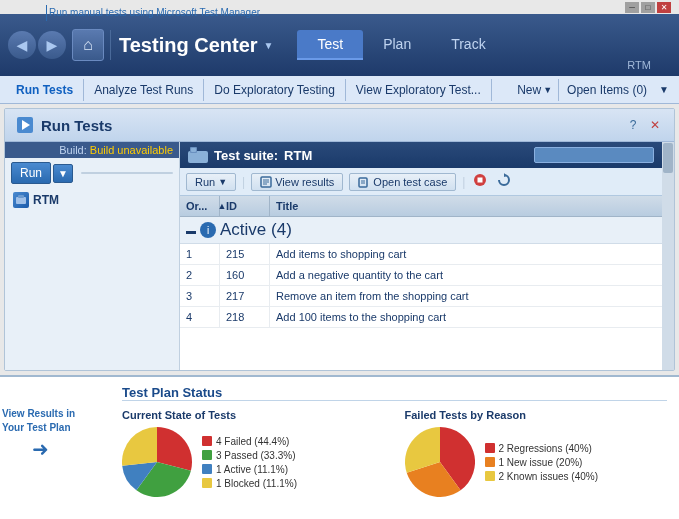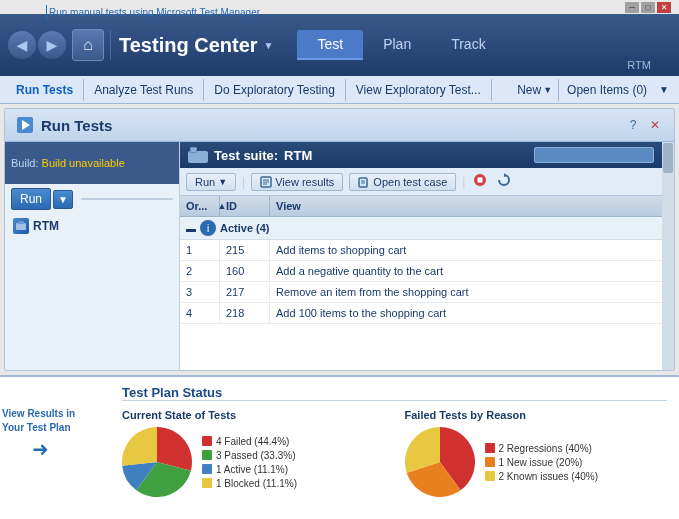--- a/index.html
+++ b/index.html
@@ -33,21 +33,21 @@
     .run-tests-panel { background: #f0f4f8; flex: 1; border: 1px solid #b0c4d8; margin: 4px; border-radius: 2px; display: flex; flex-direction: column; }
     .panel-header { background: linear-gradient(to bottom, #d8e4f4, #c0d4ec); padding: 6px 10px; display: flex; align-items: center; justify-content: space-between; border-bottom: 1px solid #a0b8d8; }
     .panel-title { font-size: 15px; font-weight: bold; color: #1a3a6a; display: flex; align-items: center; gap: 6px; }
     .panel-controls { display: flex; gap: 4px; }
     .panel-ctrl-btn { width: 18px; height: 18px; border: none; cursor: pointer; background: transparent; display: flex; align-items: center; justify-content: center; font-size: 12px; color: #3a6a9a; }
 
     .panel-body { display: flex; flex: 1; overflow: hidden; }
 
     
     .left-sidebar { width: 175px; border-right: 1px solid #c0d0e0; background: #e8f0f8; display: flex; flex-direction: column; }
-    .build-label { background: #3a5a8c; color: #c0d4f0; padding: 15px 6px; font-size: 11px; }
+    .build-label { background: #3a5a8c; color: #c0d4f0; padding: 2px 6px; font-size: 11px; text-align: right; }
     .build-value { color: #ffcc00; font-size: 11px; }
     .run-btn-row { display: flex; align-items: center; padding: 4px 6px; gap: 2px; }
     .run-btn { background: linear-gradient(to bottom, #4a8ad0, #2a6ab0); color: white; border: 1px solid #2a5a90; padding: 3px 8px; font-size: 12px; cursor: pointer; border-radius: 2px; }
     .run-dropdown { background: linear-gradient(to bottom, #4a8ad0, #2a6ab0); color: white; border: 1px solid #2a5a90; padding: 3px 4px; font-size: 10px; cursor: pointer; border-radius: 2px; }
     .tree-item { display: flex; align-items: center; padding: 4px 8px; gap: 4px; cursor: pointer; }
     .tree-icon { width: 16px; height: 16px; background: linear-gradient(135deg, #4a8ad0, #1a5aaa); border-radius: 2px; display: flex; align-items: center; justify-content: center; font-size: 9px; color: white; }
     .tree-label { color: #1a3a6a; font-weight: bold; }
 
     
     .right-content { flex: 1; display: flex; flex-direction: column; position: relative; }
@@ -64,21 +64,21 @@
     .action-icon-btn { background: transparent; border: none; cursor: pointer; padding: 2px; font-size: 14px; color: #3a6a9a; }
 
     
     .test-table { flex: 1; overflow-y: auto; background: white; }
     .table-header { display: grid; grid-template-columns: 40px 50px 1fr; background: linear-gradient(to bottom, #d0dce8, #b8cce0); border-bottom: 1px solid #a0b4c8; padding: 0; }
     .th { padding: 4px 6px; font-size: 11px; font-weight: bold; color: #1a3a6a; border-right: 1px solid #a0b4c8; display: flex; align-items: center; gap: 10px; }
     .th:last-child { border-right: none; }
     .sort-arrow { font-size: 9px; }
     .active-row { display: flex; align-items: center; padding: 3px 6px; background: #e8f0f8; border-bottom: 1px solid #d0dce8; }
     .active-badge { background: #2a6ab0; color: white; border-radius: 50%; width: 16px; height: 16px; font-size: 10px; display: flex; align-items: center; justify-content: center; margin-right: 4px; }
-    .active-text { font-size: 11px; color: #1a3a6a; font-weight: bold; }
+    .active-text { font-size: 17px; color: #1a3a6a; font-weight: normal; }
     .data-row { display: grid; grid-template-columns: 40px 50px 1fr; border-bottom: 1px solid #e8ecf0; }
     .td { padding: 4px 6px; font-size: 11px; color: #1a3a6a; border-right: 1px solid #e8ecf0; }
     .td:last-child { border-right: none; }
 
     
     .bottom-panel { background: white; border-top: 2px solid #a0b8d0; padding: 8px 12px; height: 158px; position: relative; }
     .bottom-title { font-size: 13px; font-weight: bold; color: #1a4a8a; margin-bottom: 8px; border-bottom: 1px solid #c0d4e8; }
     .bottom-content { display: flex; gap: 20px; }
     .chart-section { flex: 1; }
     .chart-section-title { font-size: 11px; font-weight: bold; color: #1a3a6a; margin-bottom: 6px; }
@@ -235,21 +235,21 @@
             </button>
           </div>
 
           <div class="test-table" style="margin-right:12px;">
             <div class="table-header">
               <div class="th">
                 <span>Or...</span>
                 <span class="sort-arrow">▲</span>
               </div>
               <div class="th">ID</div>
-              <div class="th">View</div>
+              <div class="th">Title</div>
             </div>
             <div class="active-row">
               <span style="font-size:10px;color:#1a3a6a;margin-right:4px;cursor:pointer;">▬</span>
               <div class="active-badge">i</div>
               <span class="active-text">Active (4)</span>
             </div>
             <div class="data-row">
               <div class="td">1</div>
               <div class="td">215</div>
               <div class="td">Add items to shopping cart</div>

